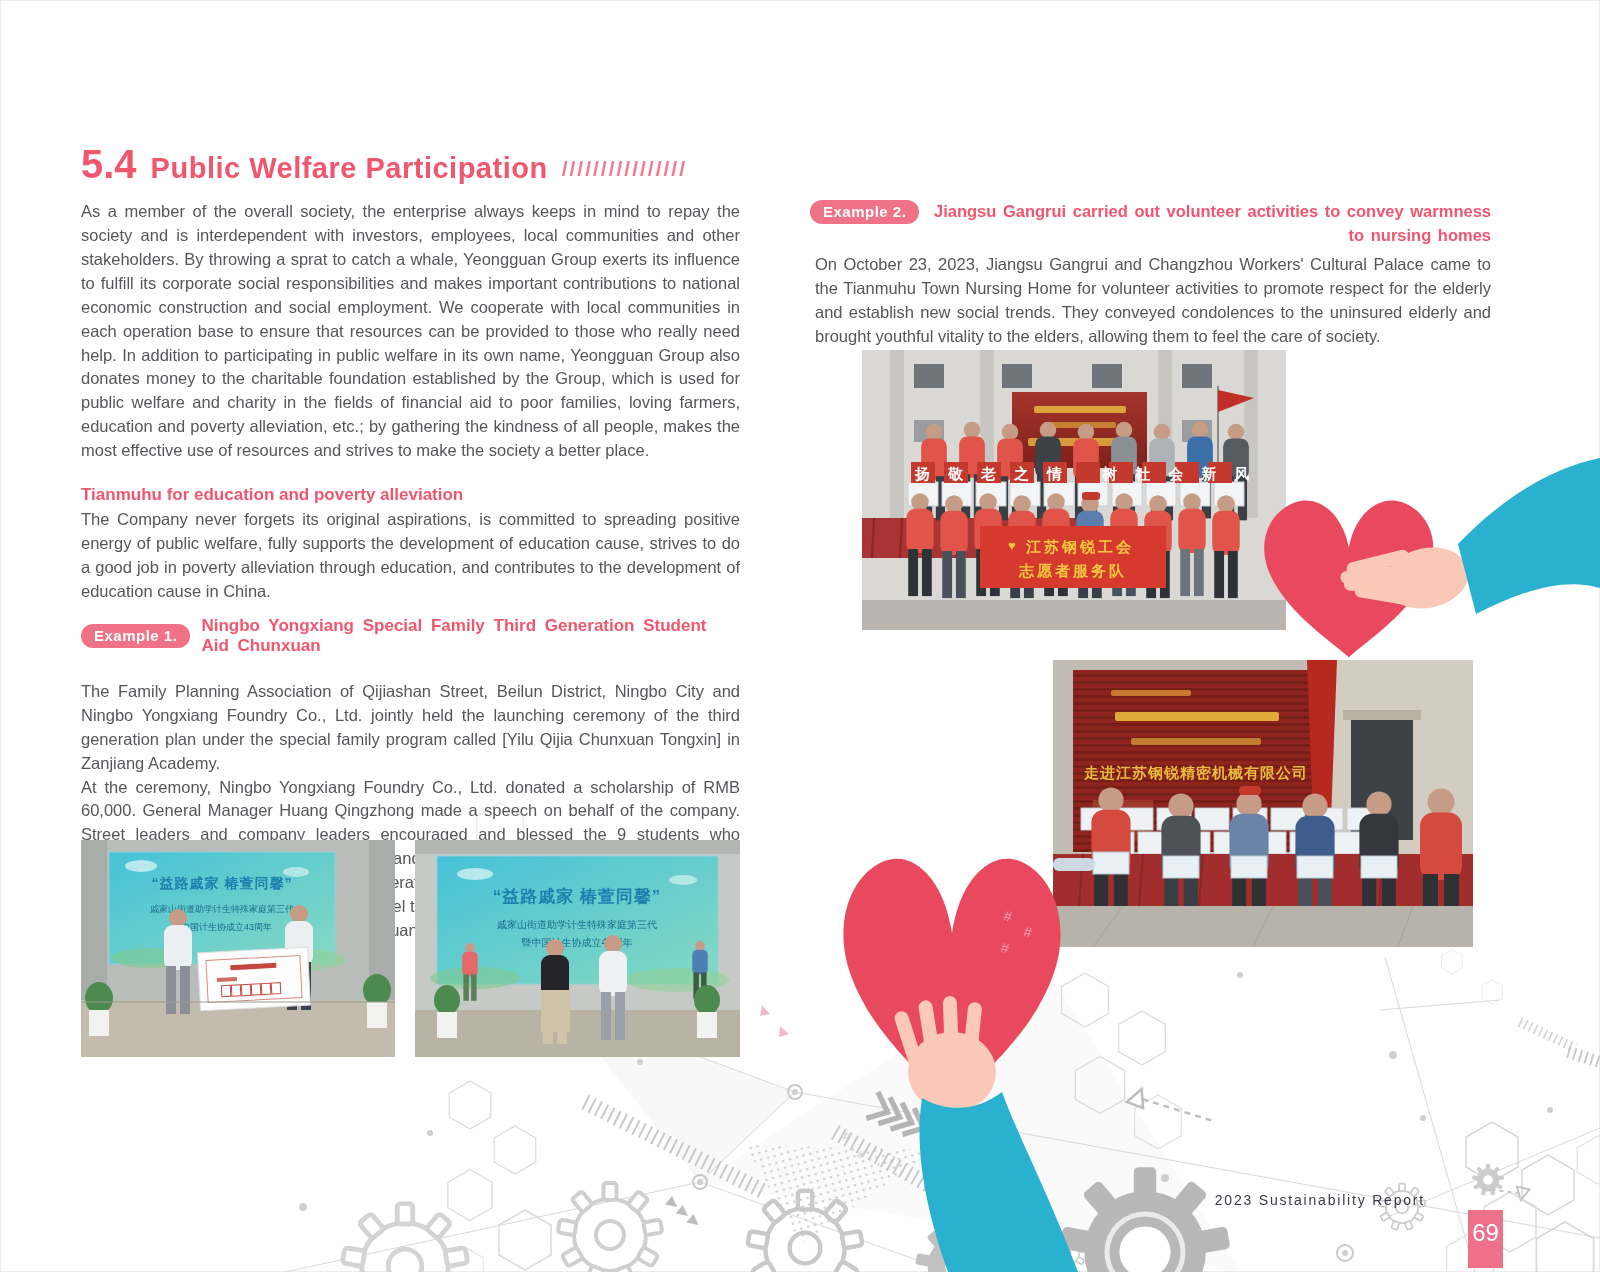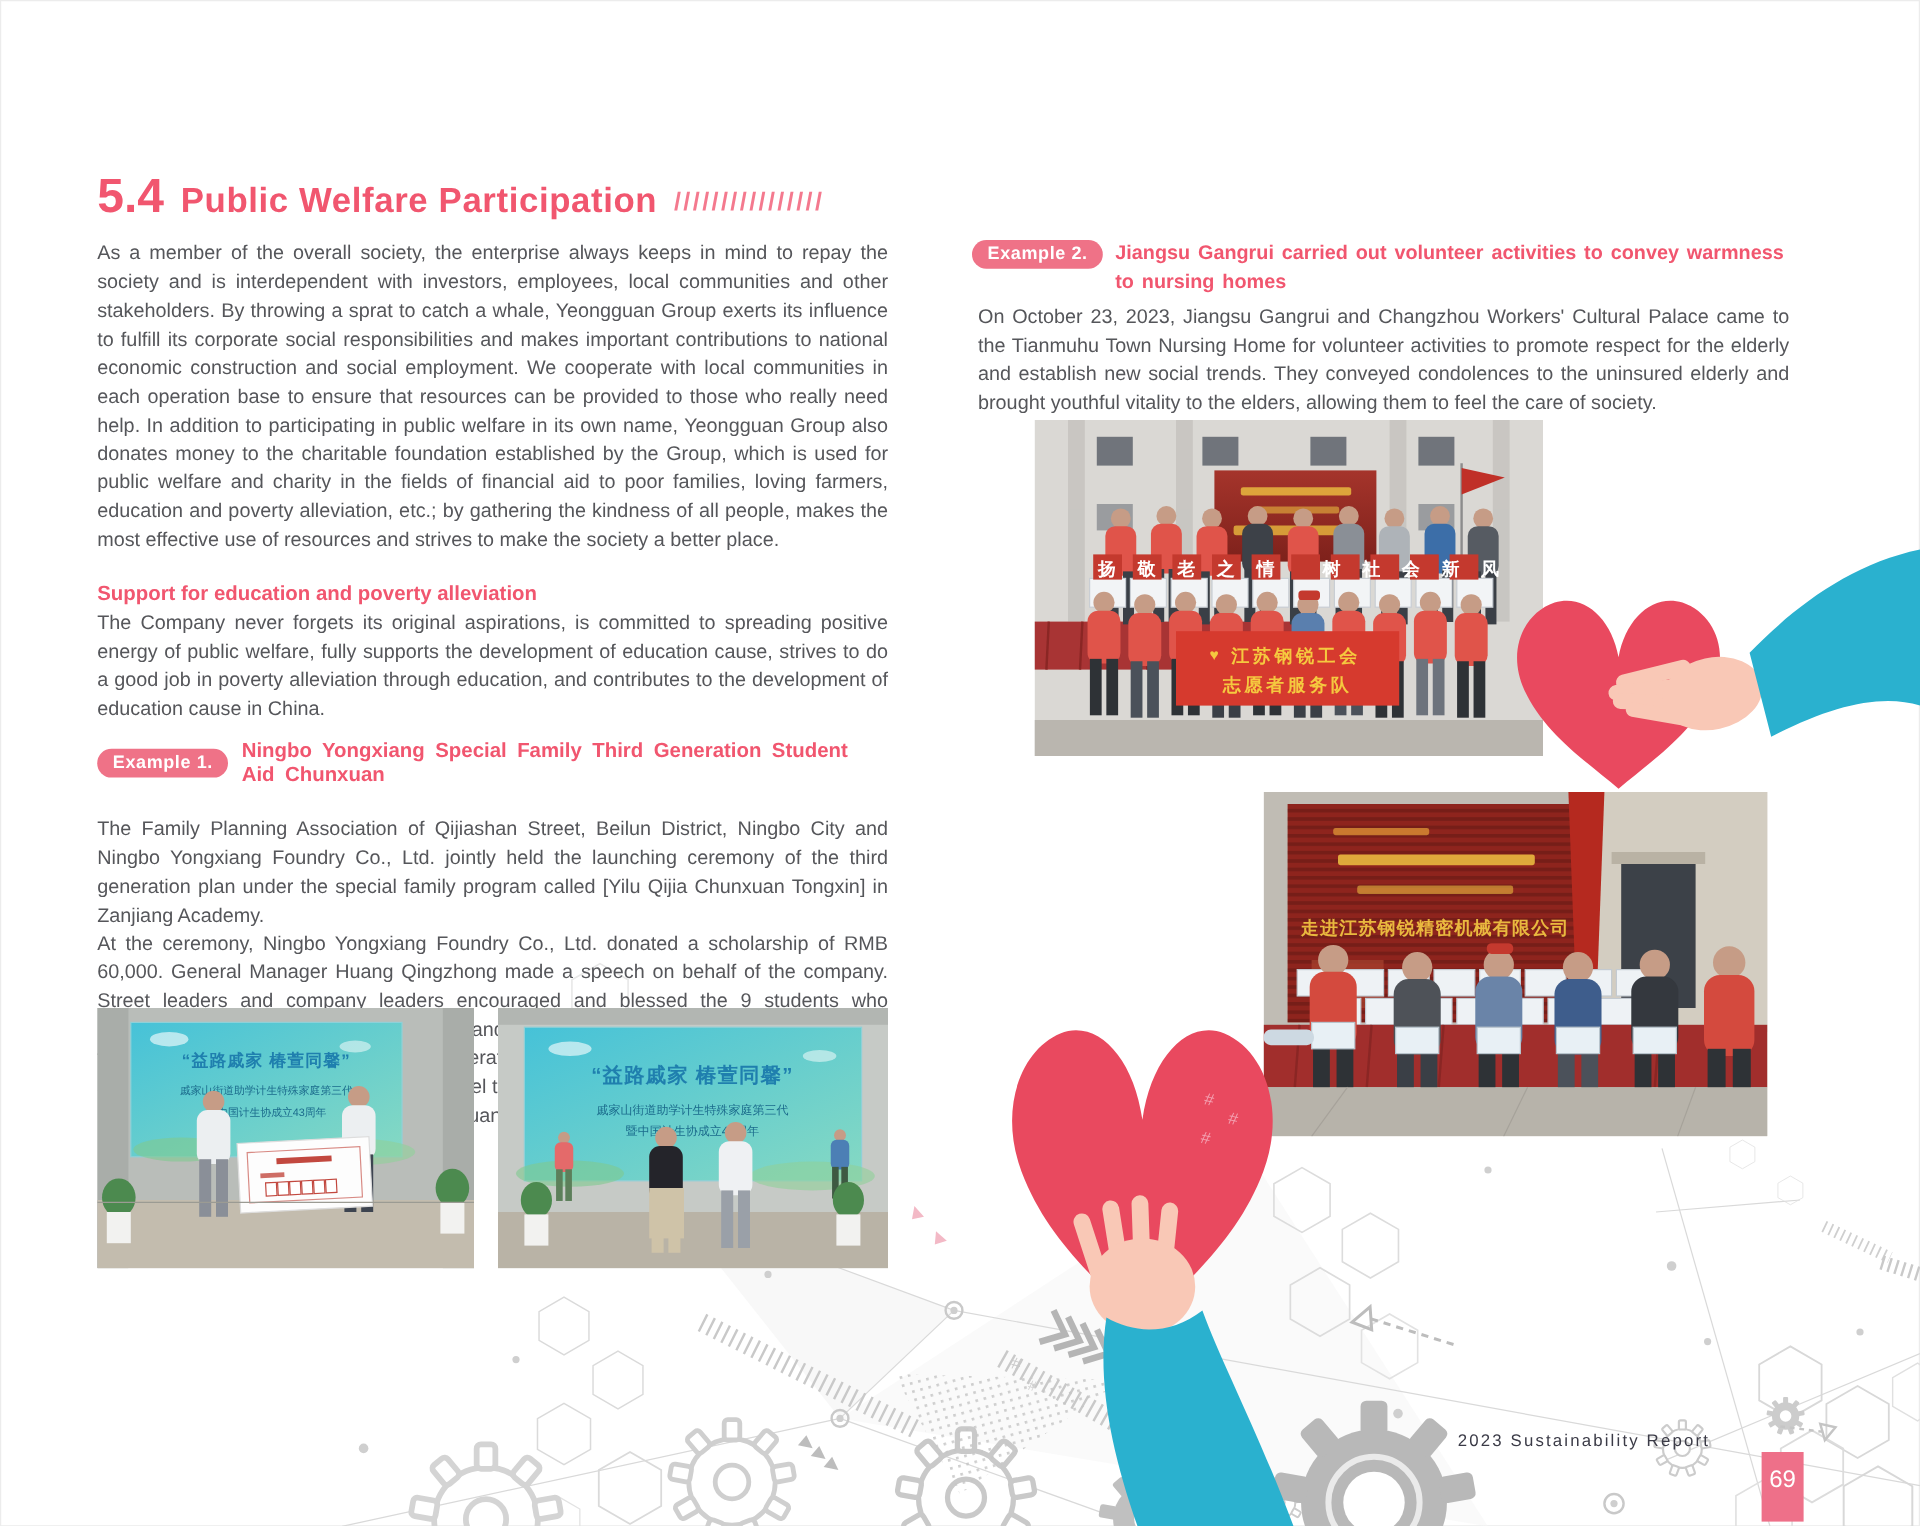--- a/index.html
+++ b/index.html
@@ -16,36 +16,36 @@
   .intro{margin-top:13px;}
   .subttl{margin-top:22px;font-size:17px;font-weight:bold;color:#f1566f;}
   .subbody{margin-top:3px;}
   .exrow{margin-top:12px;display:flex;align-items:center;gap:11px;}
   .badge{flex:0 0 auto;background:#ef7287;color:#fff;font-weight:bold;font-size:15px;
          padding:3px 13px 4px;border-radius:15px;letter-spacing:.5px;}
   .exttl{font-size:17px;font-weight:bold;color:#f1566f;word-spacing:4px;}
   .p1{margin-top:24px;}
   .p2{margin-top:0;}
   .col-right{position:absolute;left:810px;top:200px;width:681px;z-index:2;}
-  .exrow2{display:flex;align-items:flex-start;gap:10px;}
+  .exrow2{display:flex;align-items:flex-start;gap:10px;text-align:right;}
   .exttl2{font-size:16.5px;font-weight:bold;color:#f1566f;width:600px;line-height:1.45;word-spacing:2px;}
   .body2{margin-top:5px;padding-left:5px;}
   
   .photo{position:absolute;overflow:hidden;z-index:2;}
   .photo svg{display:block;}
   #photo2wrap{z-index:4;padding-left:16px;}
   
   .heartsvg{position:absolute;pointer-events:none;}
   #heart1wrap{left:1230px;top:440px;z-index:3;}
   #heart2wrap{left:810px;top:820px;z-index:5;}
   
   .footer-text{position:absolute;top:1192px;right:175px;font-size:14px;color:#3b3b47;
                letter-spacing:1.8px;z-index:2;}
   .pagebox{position:absolute;left:1468px;top:1210px;width:35px;height:58px;background:#ee7089;
-           color:#fff;font-size:20px;text-align:center;line-height:46px;z-index:2;}
+           color:#fff;font-size:24px;text-align:center;line-height:46px;z-index:2;}
 </style>
 </head>
 <body>
 
 <div class="page">
 
   <svg class="decor" width="1600" height="1272" viewBox="0 0 1600 1272">
     <defs>
       <linearGradient id="screengrad" x1="0" y1="0" x2="1" y2="1">
         <stop offset="0" stop-color="#46c2d8"></stop>
@@ -195,21 +195,21 @@
     <text x="856" y="1158" font-size="12" fill="#d2d2d2" transform="rotate(14 856 1158)">#</text>
   </svg>
 
   <div class="col-left">
     <div class="h1row">
       <span class="num">5.4</span>
       <span class="ttl">Public Welfare Participation</span>
       <span class="slashes">////////////////</span>
     </div>
     <p class="body intro">As a member of the overall society, the enterprise always keeps in mind to repay the society and is interdependent with investors, employees, local communities and other stakeholders. By throwing a sprat to catch a whale, Yeongguan Group exerts its influence to fulfill its corporate social responsibilities and makes important contributions to national economic construction and social employment. We cooperate with local communities in each operation base to ensure that resources can be provided to those who really need help. In addition to participating in public welfare in its own name, Yeongguan Group also donates money to the charitable foundation established by the Group, which is used for public welfare and charity in the fields of financial aid to poor families, loving farmers, education and poverty alleviation, etc.; by gathering the kindness of all people, makes the most effective use of resources and strives to make the society a better place.</p>
-    <div class="subttl">Support for education and poverty alleviation</div>
+    <div class="subttl">Tianmuhu for education and poverty alleviation</div>
     <p class="body subbody">The Company never forgets its original aspirations, is committed to spreading positive energy of public welfare, fully supports the development of education cause, strives to do a good job in poverty alleviation through education, and contributes to the development of education cause in China.</p>
     <div class="exrow">
       <span class="badge">Example 1.</span>
       <span class="exttl">Ningbo Yongxiang Special Family Third Generation Student Aid Chunxuan</span>
     </div>
     <p class="body p1">The Family Planning Association of Qijiashan Street, Beilun District, Ningbo City and Ningbo Yongxiang Foundry Co., Ltd. jointly held the launching ceremony of the third generation plan under the special family program called [Yilu Qijia Chunxuan Tongxin] in Zanjiang Academy.</p>
     <p class="body p2">At the ceremony, Ningbo Yongxiang Foundry Co., Ltd. donated a scholarship of RMB 60,000. General Manager Huang Qingzhong made a speech on behalf of the company. Street leaders and company leaders encouraged and blessed the 9 students who received donations, wishing them diligent and self-reliant to remember care and pass on this fine tradition from generation to generation. Through this campaign, the Company sent warmth to special families, let them feel the true love of the world, and also reflect the unshirkable CSR and obligation of Yeongguan Group.</p>
   </div>
 
   <div class="col-right">

